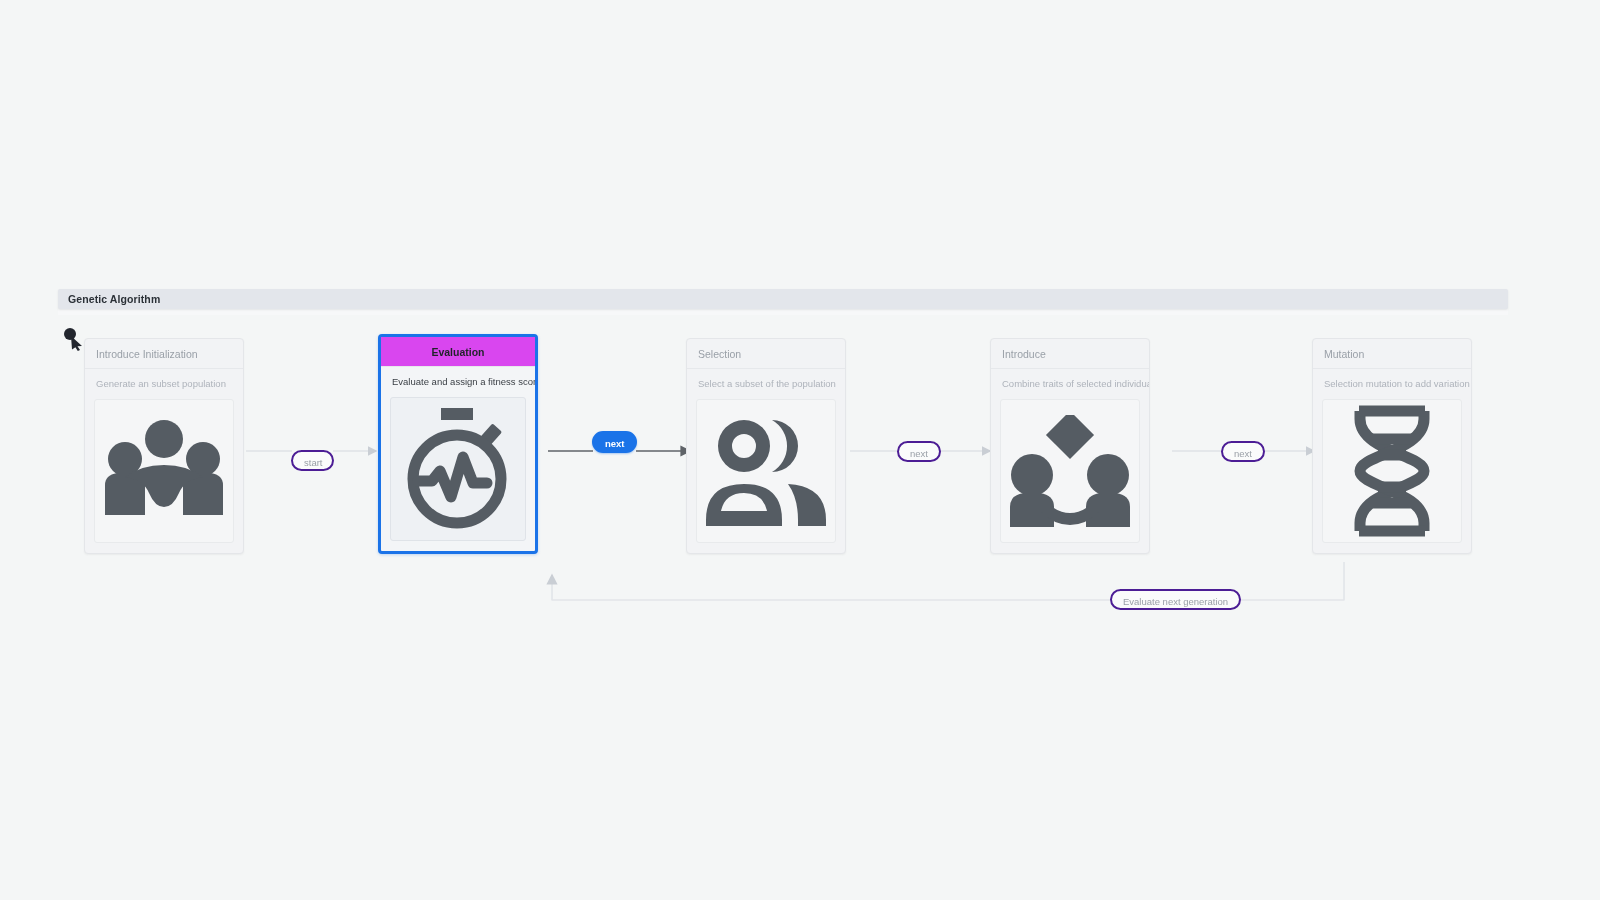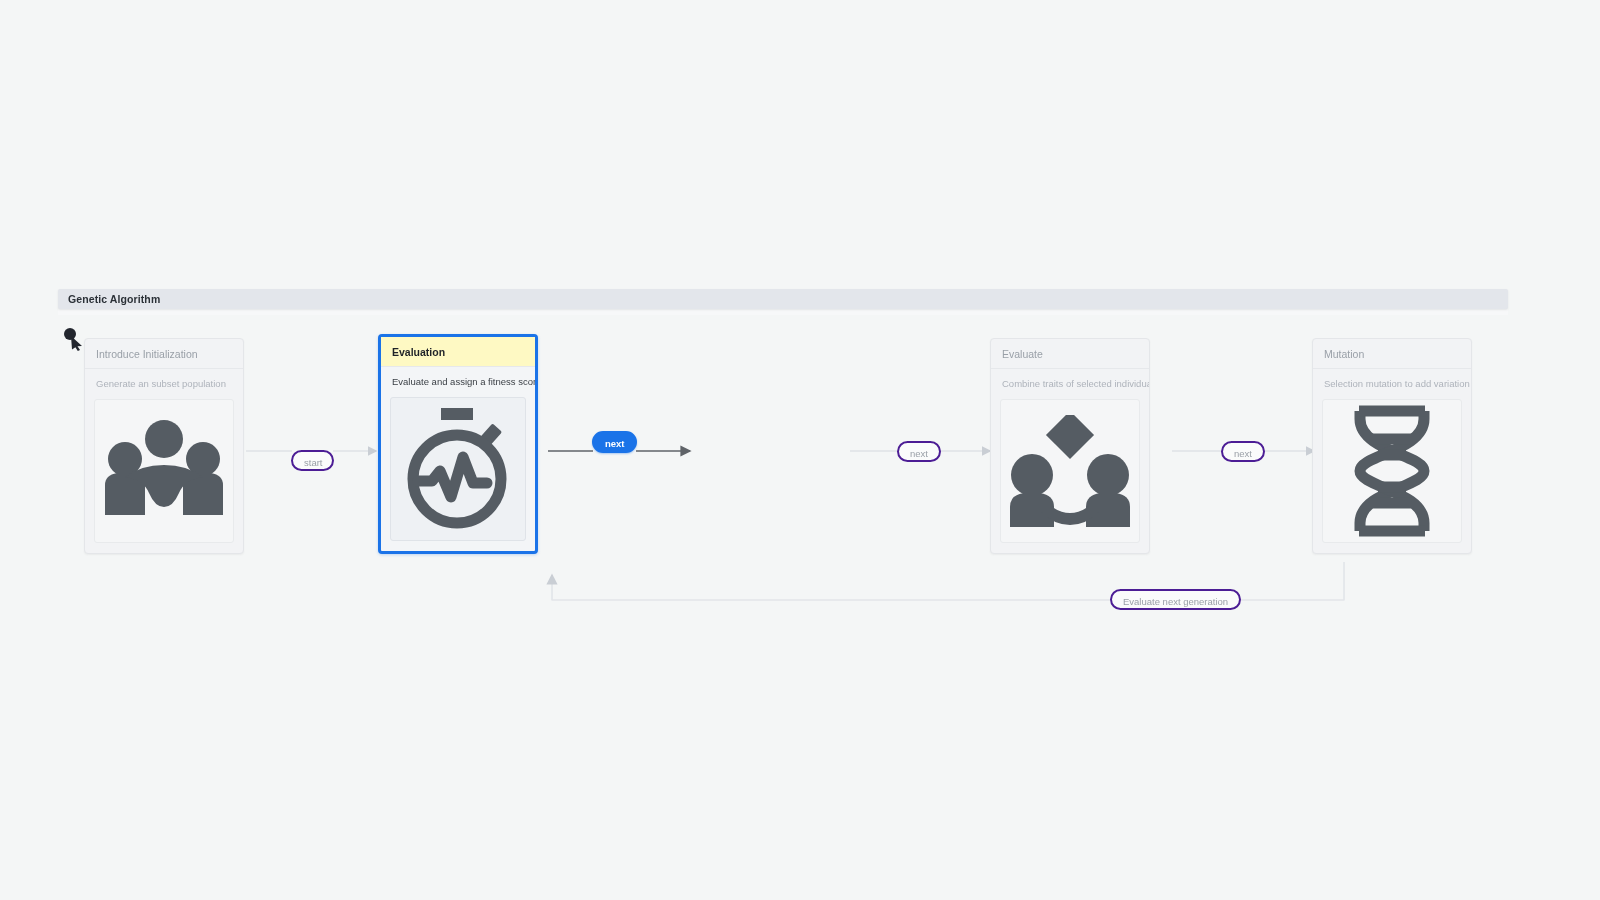--- a/index.html
+++ b/index.html
@@ -86,24 +86,25 @@
   }
   .node .node-icon-box svg { display: block; }
 
   
   .node.active {
     background: #f3f5f7;
     border: 3px solid #1a73e8;
     box-shadow: 0 1px 3px rgba(26,115,232,0.25);
   }
   .node.active .node-title {
-    background: #fef9c3;
+    background: #d946ef;
     color: #1f2328;
     font-weight: bold;
     border-bottom: 1px solid #e6e8eb;
+    text-align: center;
   }
   .node.active .node-desc {
     color: #3c4147;
   }
   .node.active .node-icon-box {
     background: #eef1f4;
     border-color: #dfe3e8;
   }
 
   
@@ -225,23 +226,37 @@
         <svg width="116" height="124" viewBox="0 0 116 124" fill="none" xmlns="http://www.w3.org/2000/svg">
           <rect x="41" y="1" width="32" height="12" fill="#555c63"></rect>
           <rect x="85" y="18" width="13" height="19" rx="2" fill="#555c63" transform="rotate(42 91 27)"></rect>
           <circle cx="57" cy="72" r="44" stroke="#555c63" stroke-width="11" fill="none"></circle>
           <path d="M18 74 h14 l8 -10 l11 26 l12 -40 l10 26 h14" stroke="#555c63" stroke-width="11" fill="none" stroke-linecap="round" stroke-linejoin="round"></path>
         </svg>
       </span>
     </div>
   </div>
 
+  <div class="node" style="left:686px; top:338px;">
+    <div class="node-title">Selection</div>
+    <div class="node-desc">Select a subset of the population</div>
+    <div class="node-icon-box">
+      <span>
+        <svg width="120" height="110" viewBox="0 0 120 110" fill="#555c63" xmlns="http://www.w3.org/2000/svg">
+          <path d="M38 4 a26 26 0 1 1 0 52 a26 26 0 1 1 0 -52 z m0 14 a12 12 0 1 0 0 24 a12 12 0 1 0 0 -24 z"></path>
+          <path d="M66 4 a26 26 0 0 1 0 52 a30 30 0 0 0 0 -52 z"></path>
+          <path d="M0 104 q0-36 38-36 t38 36 v6 H0 z m15 -9 h46 q-4-18 -23-18 t-23 18 z"></path>
+          <path d="M82 68 q38 2 38 36 v6 H92 v-6 q0-22 -10-36 z"></path>
+        </svg>
+      </span>
+    </div>
+  </div>
 
   <div class="node" style="left:990px; top:338px;">
-    <div class="node-title">Evaluate</div>
+    <div class="node-title">Introduce</div>
     <div class="node-desc">Combine traits of selected individualss</div>
     <div class="node-icon-box">
       <span>
         <svg width="120" height="112" viewBox="0 0 120 112" fill="#555c63" xmlns="http://www.w3.org/2000/svg">
           <rect x="43" y="3" width="34" height="34" transform="rotate(45 60 20)"></rect>
           <circle cx="22" cy="60" r="21"></circle>
           <circle cx="98" cy="60" r="21"></circle>
           <path d="M0 92 q0-12 14-14 h16 q14 2 14 14 v20 H0 z"></path>
           <path d="M76 92 q0-12 14-14 h16 q14 2 14 14 v20 H76 z"></path>
           <path d="M30 80 q14 18 30 18 t30-18 v16 q-14 14 -30 14 t-30-14 z"></path>

